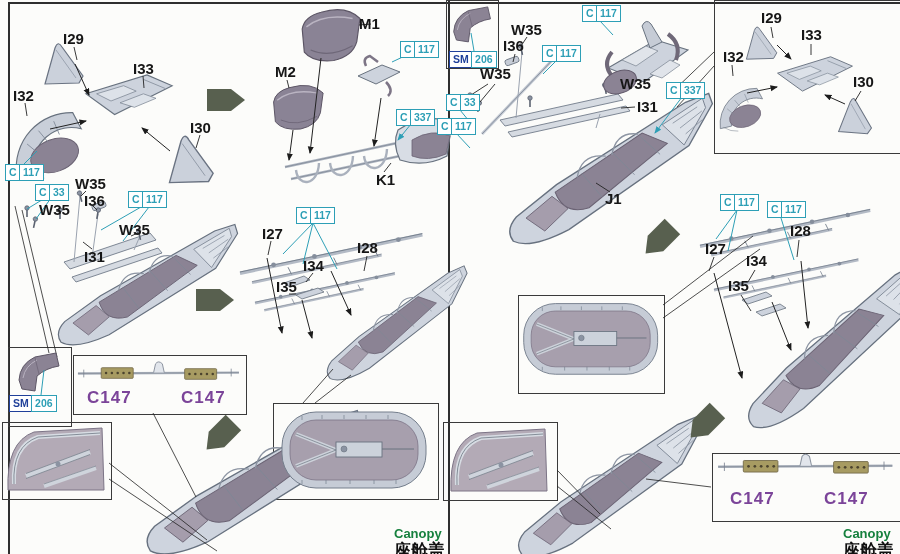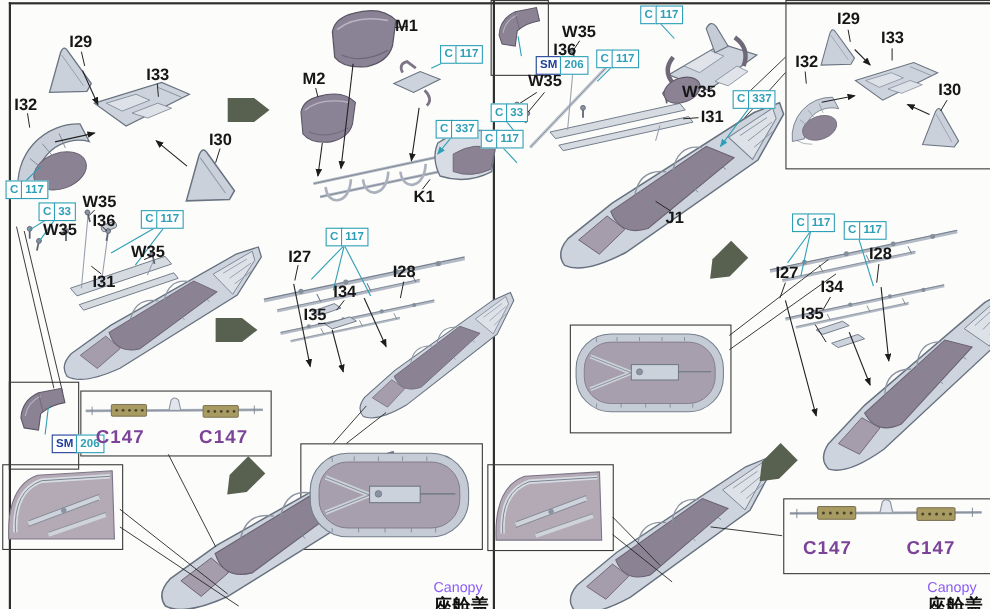--- a/index.html
+++ b/index.html
@@ -4,24 +4,24 @@
 <style>
   html,body{margin:0;padding:0;background:#e9e9e9;}
   .sheet{position:relative;width:900px;height:554px;background:#fcfcfa;overflow:hidden;
          font-family:"Liberation Sans",sans-serif;}
   .hline,.vline{position:absolute;background:#2f2f2f;}
   .pl{position:absolute;font-weight:700;font-size:15px;line-height:1;color:#161616;white-space:nowrap;z-index:30;}
   .code{position:absolute;display:inline-flex;z-index:30;background:transparent;}
   .code span{display:inline-block;border:1.7px solid #2d9fb6;color:#2d9fb6;background:#fff;
              font-size:10.5px;font-weight:700;line-height:1;padding:2px 3px;}
   .code span.cr{margin-left:-1.7px;}
-  .code.sm span.cl{border-color:#20409a;color:#20409a;margin-left:38px;}
+  .code.sm span.cl{border-color:#20409a;color:#20409a;}
   .c147{position:absolute;font-weight:700;font-size:17px;line-height:1;color:#7b4499;letter-spacing:1px;z-index:30;}
   .foot{position:absolute;z-index:30;}
-  .fen{font-size:13px;font-weight:400;color:#8b5cf6;line-height:1.1;}
+  .fen{font-size:13px;font-weight:700;color:#15803d;line-height:1.1;}
   .fzh{font-size:17px;font-weight:700;color:#111;line-height:1.2;}
   .ibox{position:absolute;border:1.5px solid #3a3a3a;z-index:5;}
   svg.art{position:absolute;left:0;top:0;z-index:10;}
 </style>
 </head>
 <body>
 
 <div class="sheet">
 
   <div class="hline" style="left:8px;top:2px;width:892px;height:2px"></div>

